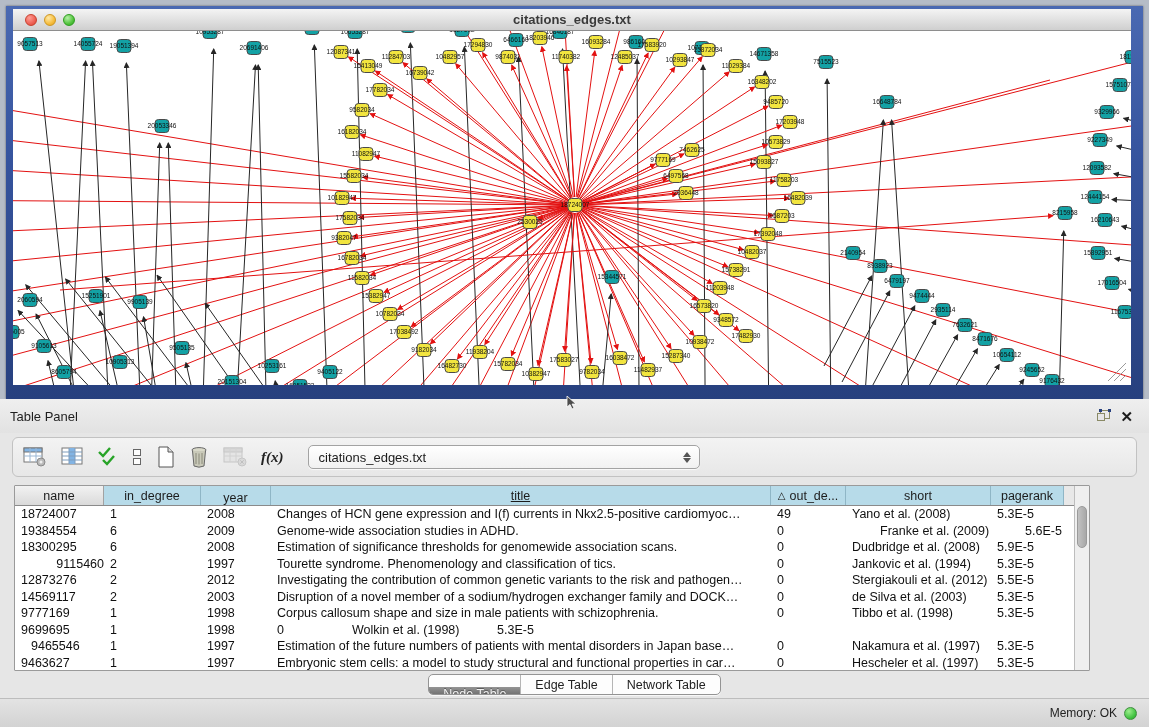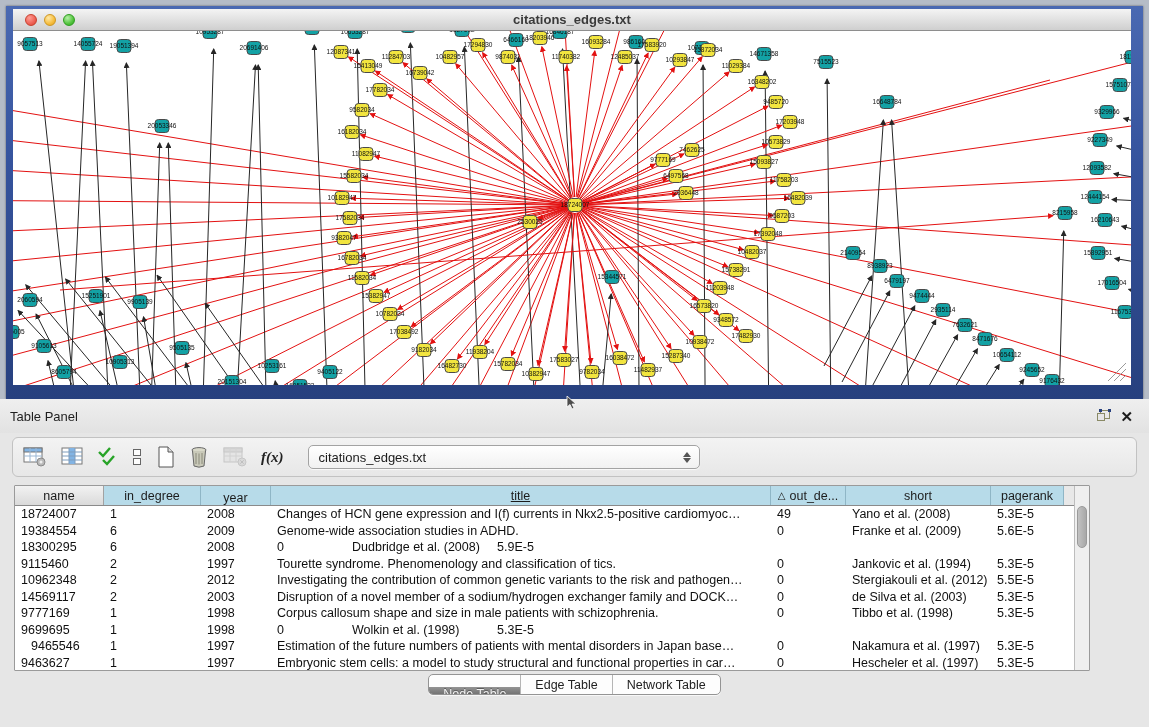--- a/index.html
+++ b/index.html
@@ -846,42 +846,43 @@
             <div class="td" style="width: 75px; flex: 0 0 75px;">49</div>
             <div class="td" style="width: 145px; flex: 0 0 145px;">Yano et al. (2008)</div>
             <div class="td" style="width: 73px; flex: 0 0 73px;">5.3E-5</div>
           </div>
           <div class="tr">
             <div class="td" style="width: 89px; flex: 0 0 89px;">19384554</div>
             <div class="td" style="width: 97px; flex: 0 0 97px;">6</div>
             <div class="td" style="width: 70px; flex: 0 0 70px;">2009</div>
             <div class="td" style="width: 500px; flex: 0 0 500px;">Genome-wide association studies in ADHD.</div>
             <div class="td" style="width: 75px; flex: 0 0 75px;">0</div>
-            <div class="td" style="width: 145px; flex: 0 0 145px;">Franke et al. (2009)</div>
+            <div class="td" style="width: 145px; flex: 0 0 145px; margin-left: 28px;">Franke et al. (2009)</div>
             <div class="td" style="width: 73px; flex: 0 0 73px;">5.6E-5</div>
           </div>
           <div class="tr">
             <div class="td" style="width: 89px; flex: 0 0 89px;">18300295</div>
             <div class="td" style="width: 97px; flex: 0 0 97px;">6</div>
             <div class="td" style="width: 70px; flex: 0 0 70px;">2008</div>
+            <div class="td" style="width: 500px; flex: 0 0 500px;">Estimation of significance thresholds for genomewide association scans.</div>
             <div class="td" style="width: 75px; flex: 0 0 75px;">0</div>
             <div class="td" style="width: 145px; flex: 0 0 145px;">Dudbridge et al. (2008)</div>
             <div class="td" style="width: 73px; flex: 0 0 73px;">5.9E-5</div>
           </div>
           <div class="tr">
-            <div class="td" style="width: 89px; flex: 0 0 89px;">9115460</div>
+            <div class="td" style="width: 89px; flex: 0 0 89px; text-align: right;">9115460</div>
             <div class="td" style="width: 97px; flex: 0 0 97px;">2</div>
             <div class="td" style="width: 70px; flex: 0 0 70px;">1997</div>
             <div class="td" style="width: 500px; flex: 0 0 500px;">Tourette syndrome. Phenomenology and classification of tics.</div>
             <div class="td" style="width: 75px; flex: 0 0 75px;">0</div>
             <div class="td" style="width: 145px; flex: 0 0 145px;">Jankovic et al. (1994)</div>
             <div class="td" style="width: 73px; flex: 0 0 73px;">5.3E-5</div>
           </div>
           <div class="tr">
-            <div class="td" style="width: 89px; flex: 0 0 89px;">10962348</div>
+            <div class="td" style="width: 89px; flex: 0 0 89px;">12873276</div>
             <div class="td" style="width: 97px; flex: 0 0 97px;">2</div>
             <div class="td" style="width: 70px; flex: 0 0 70px;">2012</div>
             <div class="td" style="width: 500px; flex: 0 0 500px;">Investigating the contribution of common genetic variants to the risk and pathogen…</div>
             <div class="td" style="width: 75px; flex: 0 0 75px;">0</div>
             <div class="td" style="width: 145px; flex: 0 0 145px;">Stergiakouli et al. (2012)</div>
             <div class="td" style="width: 73px; flex: 0 0 73px;">5.5E-5</div>
           </div>
           <div class="tr">
             <div class="td" style="width: 89px; flex: 0 0 89px;">14569117</div>
             <div class="td" style="width: 97px; flex: 0 0 97px;">2</div>
@@ -933,18 +934,22 @@
     </div>
 
     <div class="tabbar">
       <div class="seg" id="segtabs">
           <button class="sel">Node Table</button>
           <button class="">Edge Table</button>
           <button class="">Network Table</button>
         </div>
     </div>
 
+    <div class="statusbar">
+      <span class="mem-label">Memory: OK</span>
+      <span class="mem-dot" id="memdot" style="background: radial-gradient(circle at 35% 30%, rgb(157, 238, 141), rgb(65, 194, 65) 65%, rgb(44, 158, 44));"></span>
+    </div>
   </div>
 
   <svg class="cursor" width="12" height="14" viewBox="0 0 12 14">
     <path d="M1 0 L1 11 L4 8.5 L6 13 L8 12 L6 8 L10 8 Z" fill="#4d4d4d" stroke="#fff" stroke-width="0.8"></path>
   </svg>
 </div>
 
 </body></html>

